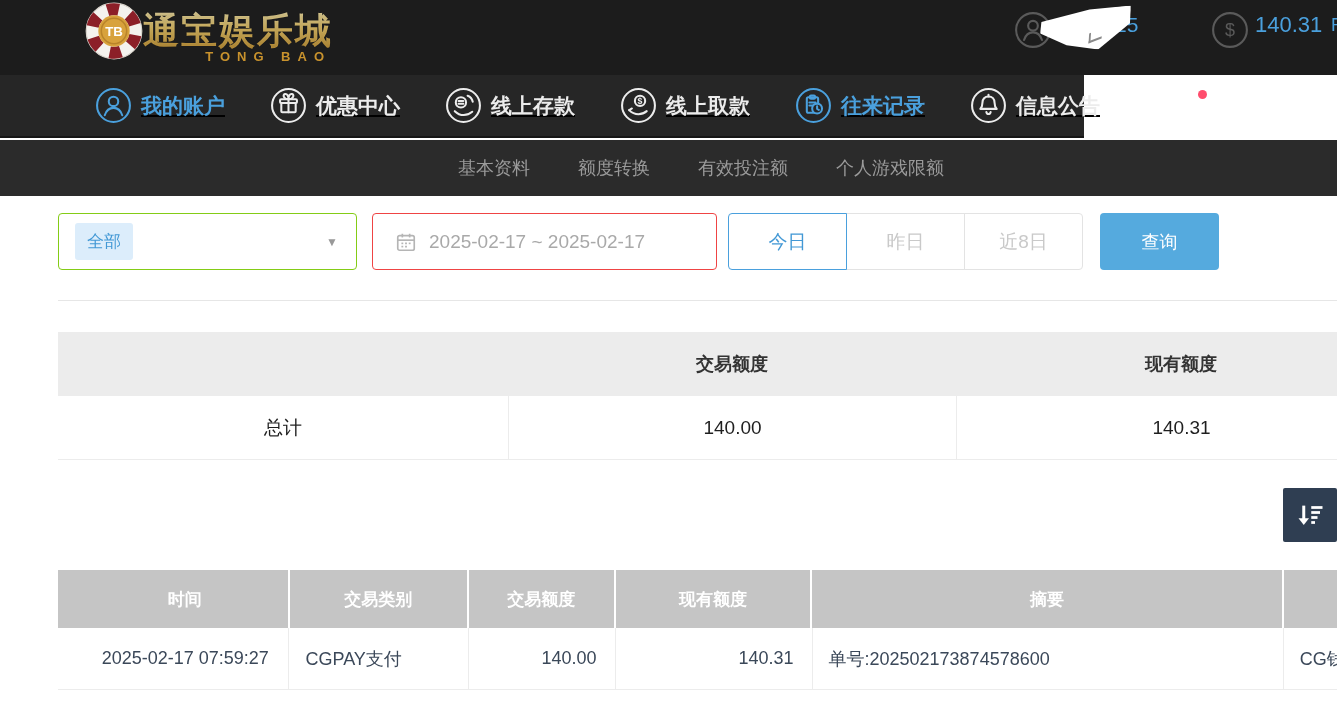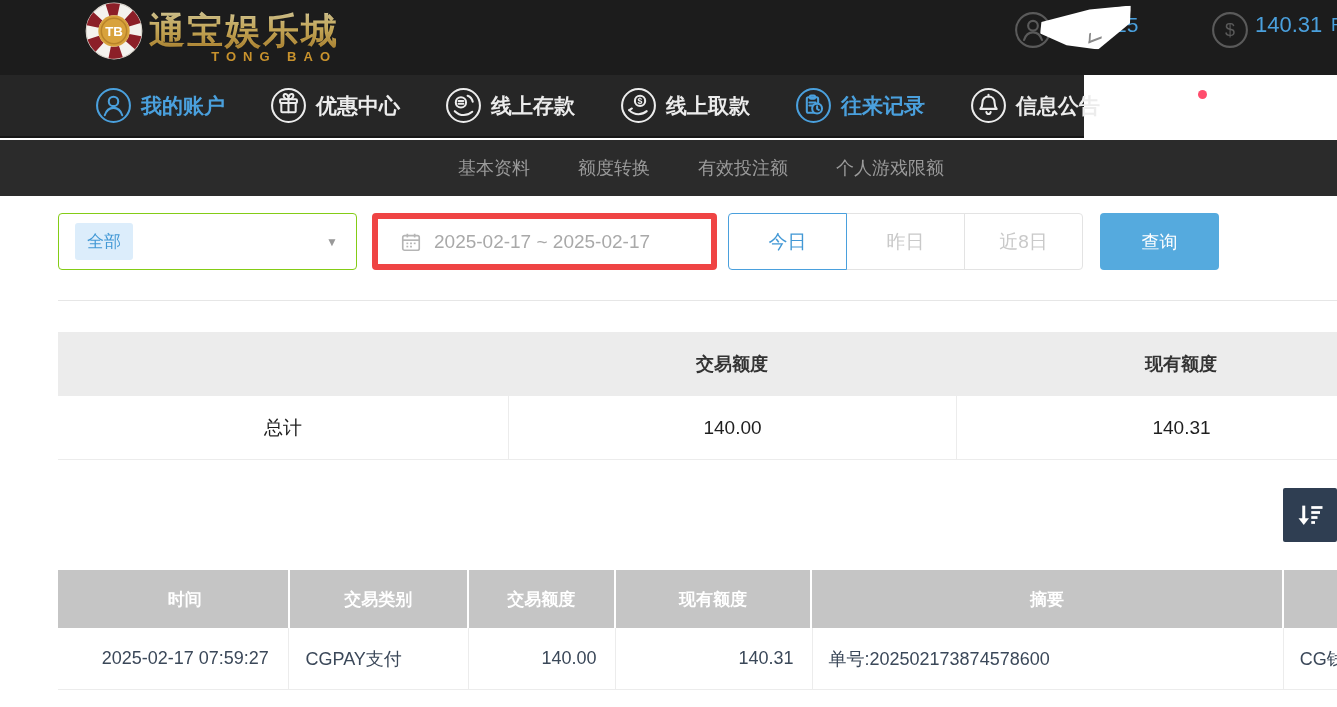--- a/index.html
+++ b/index.html
@@ -4,62 +4,62 @@
 <style>
   * { margin:0; padding:0; box-sizing:border-box; }
   html,body { width:1337px; height:707px; }
   body { font-family:"Liberation Sans","DejaVu Sans",sans-serif; background:#fff; }
   .screen { position:relative; width:1337px; height:707px; overflow:hidden; background:#fff; }
 
   
   .topbar { position:absolute; left:0; top:0; width:1337px; height:75px; background:#1c1c1c; }
   .logo { position:absolute; left:85px; top:2px; display:flex; align-items:center; cursor:pointer; }
   .chip { width:58px; height:58px; }
-  .logo-text { margin-left:6px; position:relative; }
+  .logo-text { margin-left:0; position:relative; }
   .brand-cn { font-size:36px; font-weight:700; letter-spacing:2px;
               background:linear-gradient(180deg,#fdf3c0 0%,#f3cf6e 45%,#c8922d 100%);
               -webkit-background-clip:text; background-clip:text; color:transparent;
               text-shadow:0 0 1px rgba(0,0,0,.2); line-height:50px; }
   .brand-en { position:absolute; right:2px; bottom:-8px; font-size:13px; font-weight:700;
               letter-spacing:7px; color:#c8922d; }
   .uicon { position:absolute; color:#5a5a5a; }
   .uname { position:absolute; left:1115px; top:13px; font-size:21px; color:#4aa0dd; white-space:nowrap; }
   .balance { position:absolute; left:1255px; top:12px; font-size:22px; color:#4aa0dd; white-space:nowrap; }
   .balance-suffix { position:absolute; left:1331px; top:15px; font-size:18px; color:#4aa0dd; }
   .scribble { position:absolute; left:1040px; top:8px; width:92px; height:42px; background:#fff;
               transform:rotate(-3deg);
               clip-path:polygon(2% 28%, 55% 4%, 100% 0%, 98% 42%, 62% 100%, 28% 86%, 0 55%); }
   .scribble:after { content:""; position:absolute; left:52%; top:58%; width:12px; height:7px;
               border-left:2px solid #8a8a8a; border-bottom:2px solid #8a8a8a;
               transform:rotate(-18deg) skewX(-25deg); }
 
   
   .mainnav { position:absolute; left:0; top:75px; width:1084px; height:63px; background:#262626;
-             border-bottom:2px solid #161616; display:flex; align-items:center; padding-left:95px; }
+             border-bottom:2px solid #161616; display:flex; align-items:center; padding-left:95px;text-decoration:underline; }
   .nav-item { display:flex; align-items:center; gap:9px; margin-right:45px; color:#ececec;
               font-size:21px; font-weight:600; cursor:pointer; position:relative; white-space:nowrap; }
   .nav-item.active { color:#4aa0dd; }
   .nic { width:37px; height:37px; stroke:currentColor; fill:none; stroke-width:2;
          stroke-linecap:round; stroke-linejoin:round; }
   .dot { position:absolute; left:1198px; top:15px; width:9px; height:9px; border-radius:50%;
          background:#ff4d6d; }
 
   
   .subnav { position:absolute; left:0; top:140px; width:1337px; height:56px; background:#2b2b2b;
             display:flex; align-items:center; padding-left:458px; gap:48px;text-align:center; }
   .subnav-item { color:#9a9a9a; font-size:18px; cursor:pointer; white-space:nowrap; }
 
   
   .dropdown { position:absolute; left:58px; top:213px; width:299px; height:57px; background:#fff;
               border:1px solid #84cc16; border-radius:4px; display:flex; align-items:center;
               padding:0 16px; cursor:pointer; }
   .tag { background:#dcedfb; color:#4298d5; font-size:17px; padding:7px 12px; border-radius:3px; }
   .caret { position:absolute; right:18px; color:#999; font-size:12px; }
   .datebox { position:absolute; left:372px; top:213px; width:345px; height:57px; background:#fff;
-             border:6px solid #ef4444; border-radius:4px; display:flex; align-items:center; gap:12px;
+             border:1px solid #ef4444; border-radius:4px; display:flex; align-items:center; gap:12px;
              padding:0 0 0 22px; cursor:pointer; }
   .datebox .cal { width:22px; height:22px; stroke:#b5b5b5; fill:none; stroke-width:1.8; }
   .datetext { color:#a9a9a9; font-size:19px; white-space:nowrap; }
   .seg { position:absolute; left:728px; top:213px; display:flex; }
   .seg button { width:119px; height:57px; background:#fff; border:1px solid #e3e3e3; font-size:19px;
                 color:#c9c9c9; cursor:pointer; margin-left:-1px;
                 font-family:"Liberation Sans","DejaVu Sans",sans-serif; }
   .seg button:first-child { border-radius:4px 0 0 4px; margin-left:0; }
   .seg button:last-child { border-radius:0 4px 4px 0; }
   .seg button.active { border:1px solid #4aa0dd; color:#4298d5; position:relative; z-index:2; }

